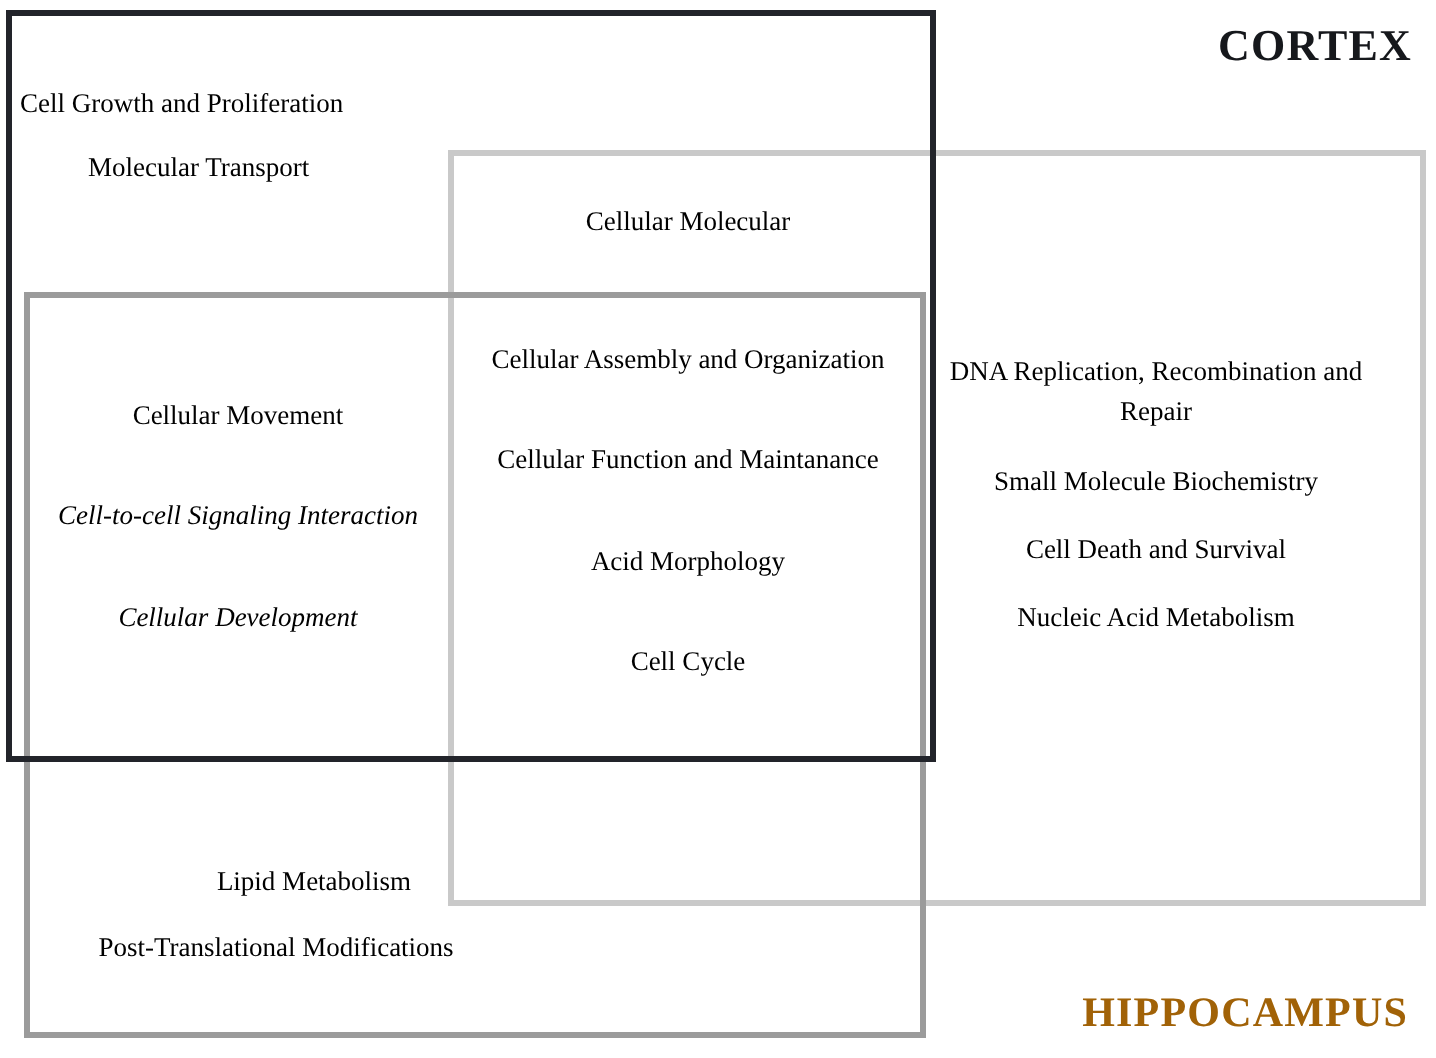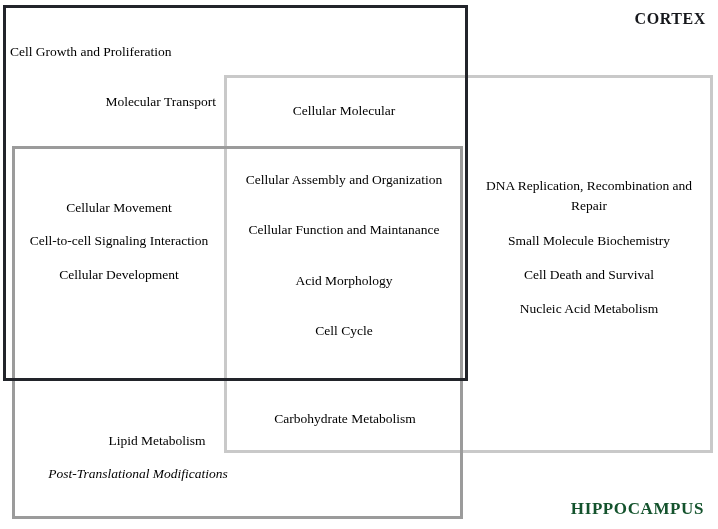--- a/index.html
+++ b/index.html
@@ -60,36 +60,36 @@
     position: absolute;
     font-weight: bold;
     letter-spacing: 0.6px;
     white-space: nowrap;
     z-index: 9;
   }
 
   .label-cortex {
     right: 12px;
     top: 10px;
-    font-size: 16px;
+    font-size: 22px;
     color: #16181c;
   }
 
   .label-cerebellum {
     right: 14px;
     bottom: 12px;
     font-size: 17px;
     color: #b6b6b6;
   }
 
   .label-hippocampus {
     right: 14px;
     bottom: 10px;
-    font-size: 17px;
-    color: #14532d;
+    font-size: 21px;
+    color: #a16207;
     margin-top: 20px;
   }
 
   
   .region {
     position: absolute;
     z-index: 8;
     text-align: center;
     pointer-events: none;
   }
@@ -108,56 +108,56 @@
   
   .region-cortex-only {
     left: 10px;
     top: 42px;
     width: 206px;
   }
   .region-cortex-only .term {
     text-align: left;
   }
   .region-cortex-only .term + .term {
-    margin-top: 30px;
+    margin-top: 12px;
     padding-left: 34px;
-    text-align: right;
   }
 
   
   .region-cortex-cerebellum {
     left: 232px;
     top: 101px;
     width: 224px;
   }
 
   
   .region-cortex-hippocampus {
     left: 20px;
     top: 198px;
     width: 198px;
     text-align: center;
   }
   .region-cortex-hippocampus .term + .term {
-    margin-top: 13px;
+    margin-top: 30px;
+    font-style: italic;
   }
 
   
   .region-triple {
     left: 234px;
     top: 170px;
     width: 220px;
   }
   .region-triple .term + .term {
     margin-top: 30px;
   }
 
   
   .region-cerebellum-only {
-    left: 471px;
+    left: 460px;
     top: 176px;
     width: 236px;
   }
   .region-cerebellum-only .term + .term {
     margin-top: 14px;
   }
 
   
   .region-cerebellum-hippocampus {
     left: 234px;
@@ -166,21 +166,20 @@
   }
 
   
   .region-hippocampus-only {
     left: 18px;
     top: 431px;
     width: 240px;
   }
   .region-hippocampus-only .term + .term {
     margin-top: 13px;
-    font-style: italic;
   }
   .region-hippocampus-only .term:nth-child(1) {
     padding-left: 38px;
   }
 </style>
 </head>
 <body>
 
 <div id="figure">
 
@@ -215,22 +214,19 @@
     <span class="term">Cell Cycle</span>
   </div>
 
   <div class="region region-cerebellum-only wrap">
     <span class="term">DNA Replication, Recombination and Repair</span>
     <span class="term">Small Molecule Biochemistry</span>
     <span class="term">Cell Death and Survival</span>
     <span class="term">Nucleic Acid Metabolism</span>
   </div>
 
-  <div class="region region-cerebellum-hippocampus">
-    <span class="term">Carbohydrate Metabolism</span>
-  </div>
 
   <div class="region region-hippocampus-only">
     <span class="term">Lipid Metabolism</span>
     <span class="term">Post-Translational Modifications</span>
   </div>
 
 </div>
 
 </body></html>

